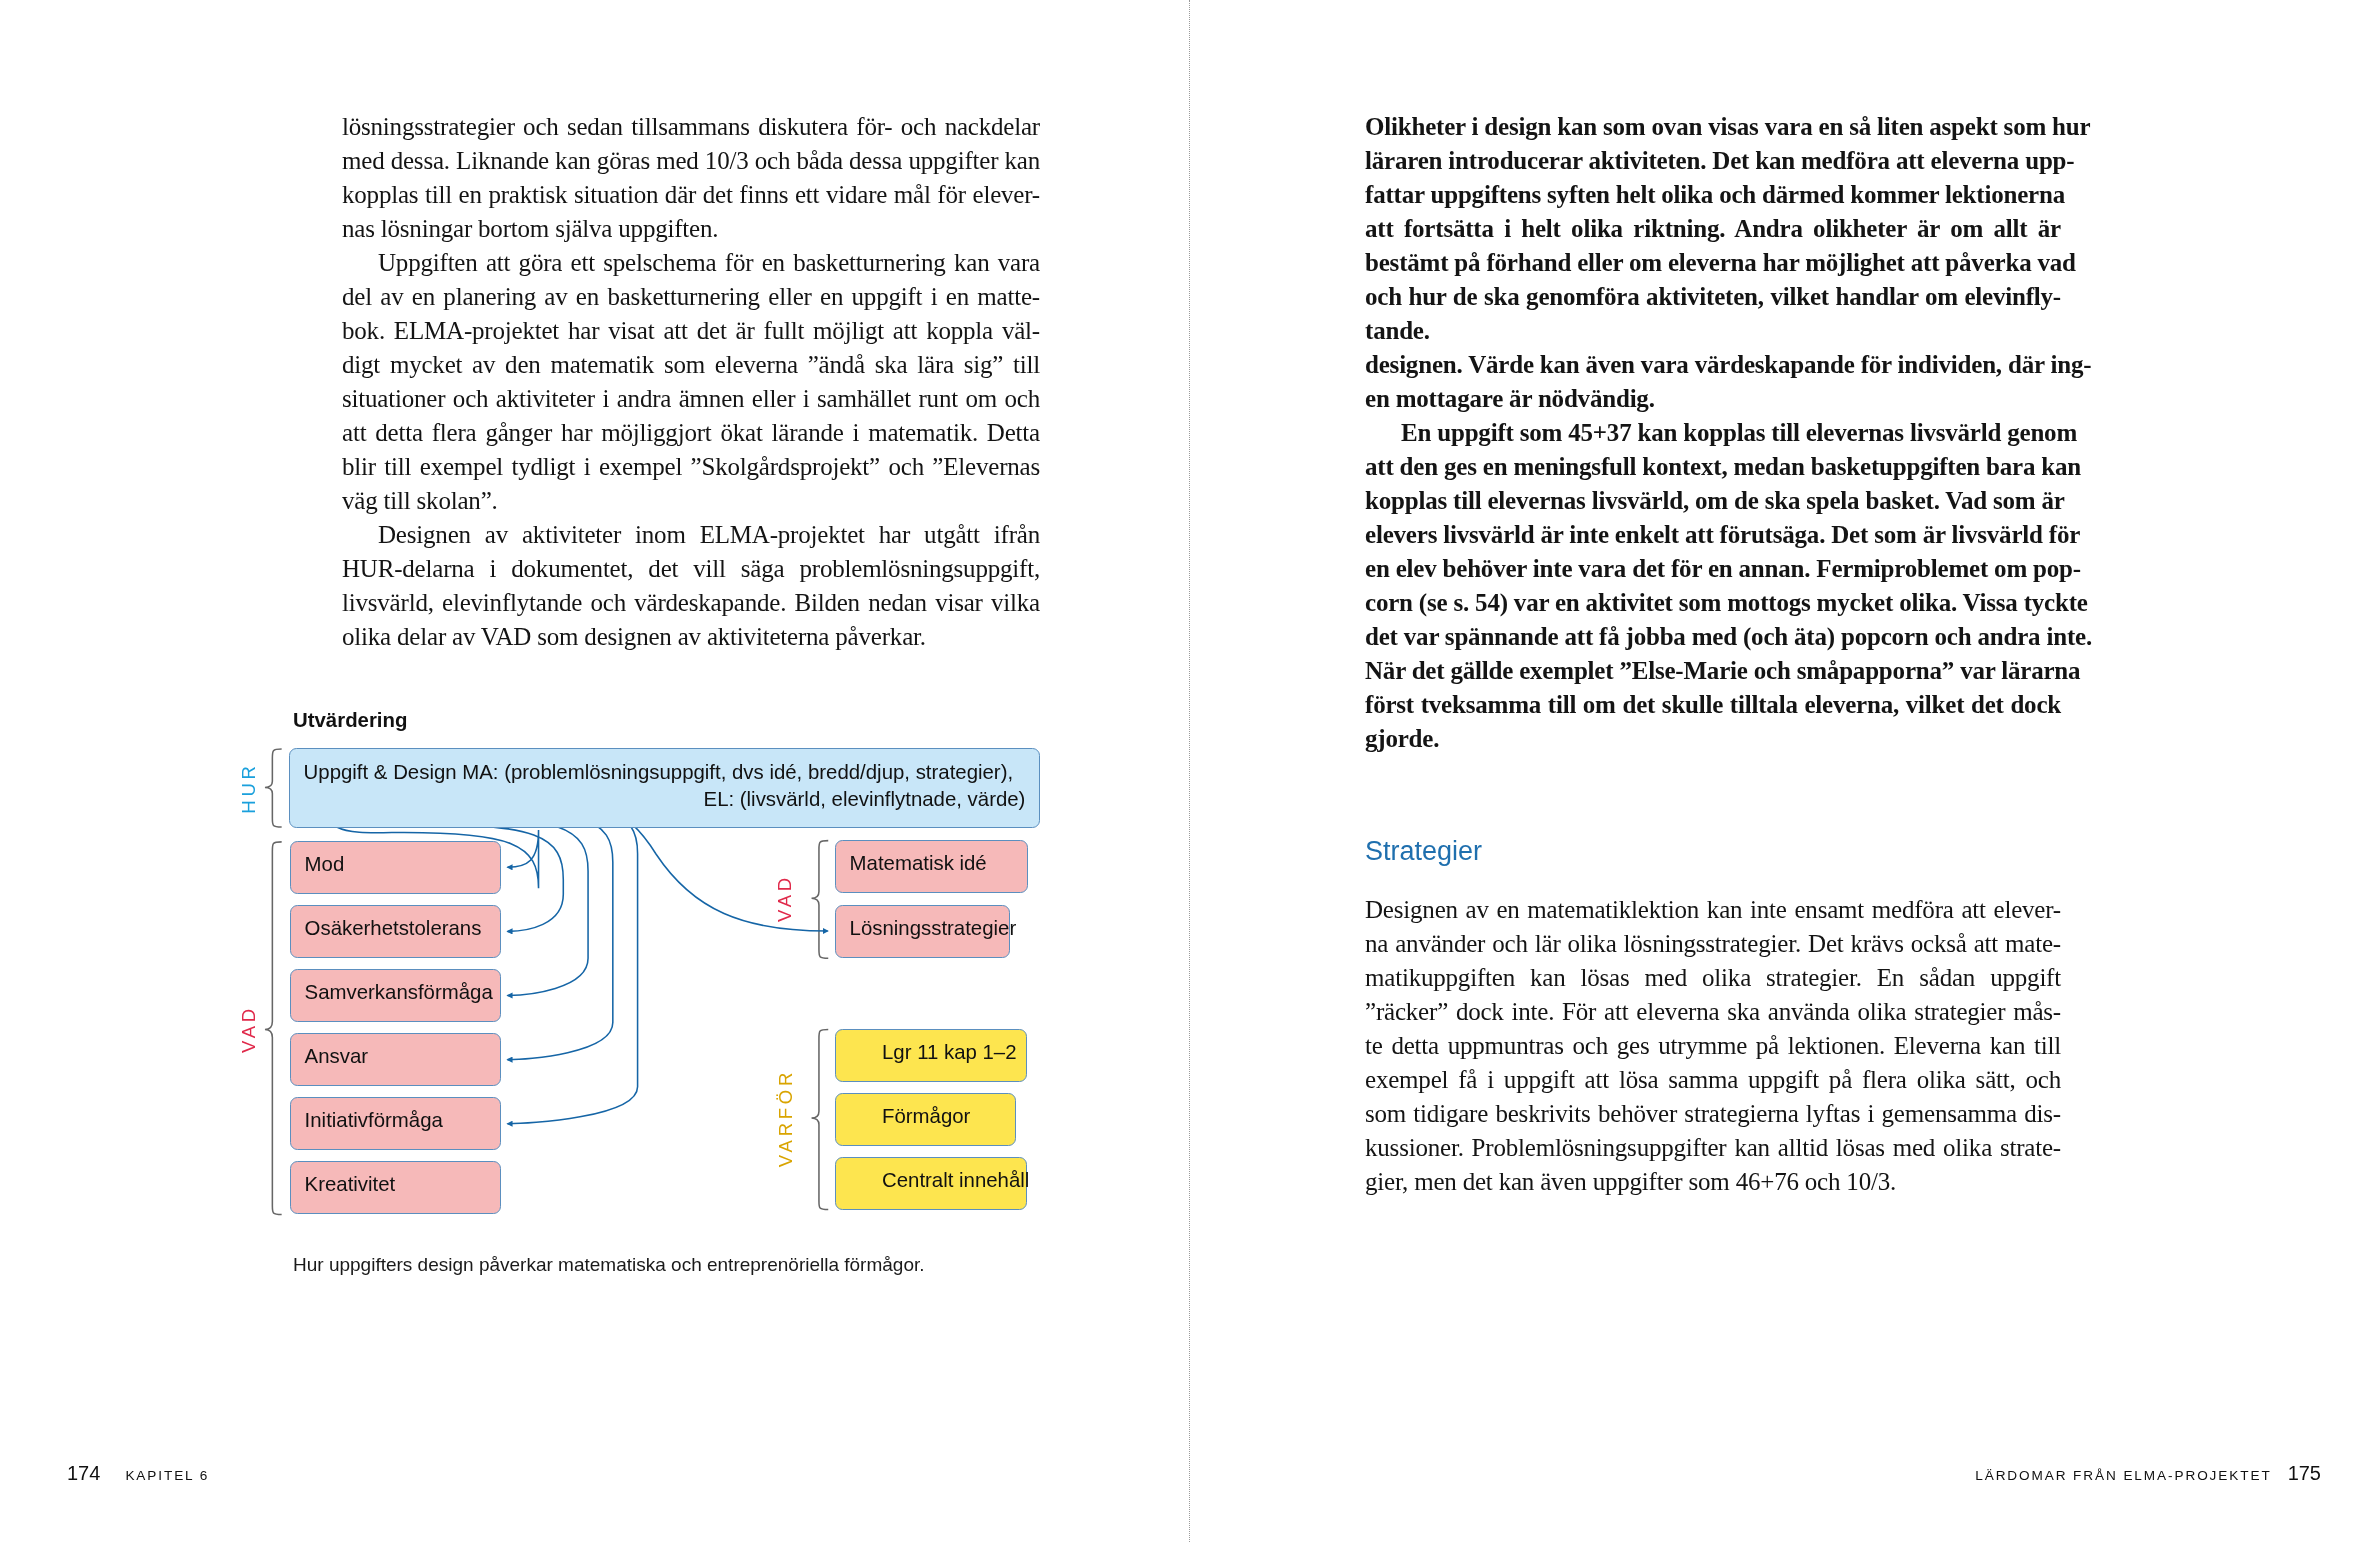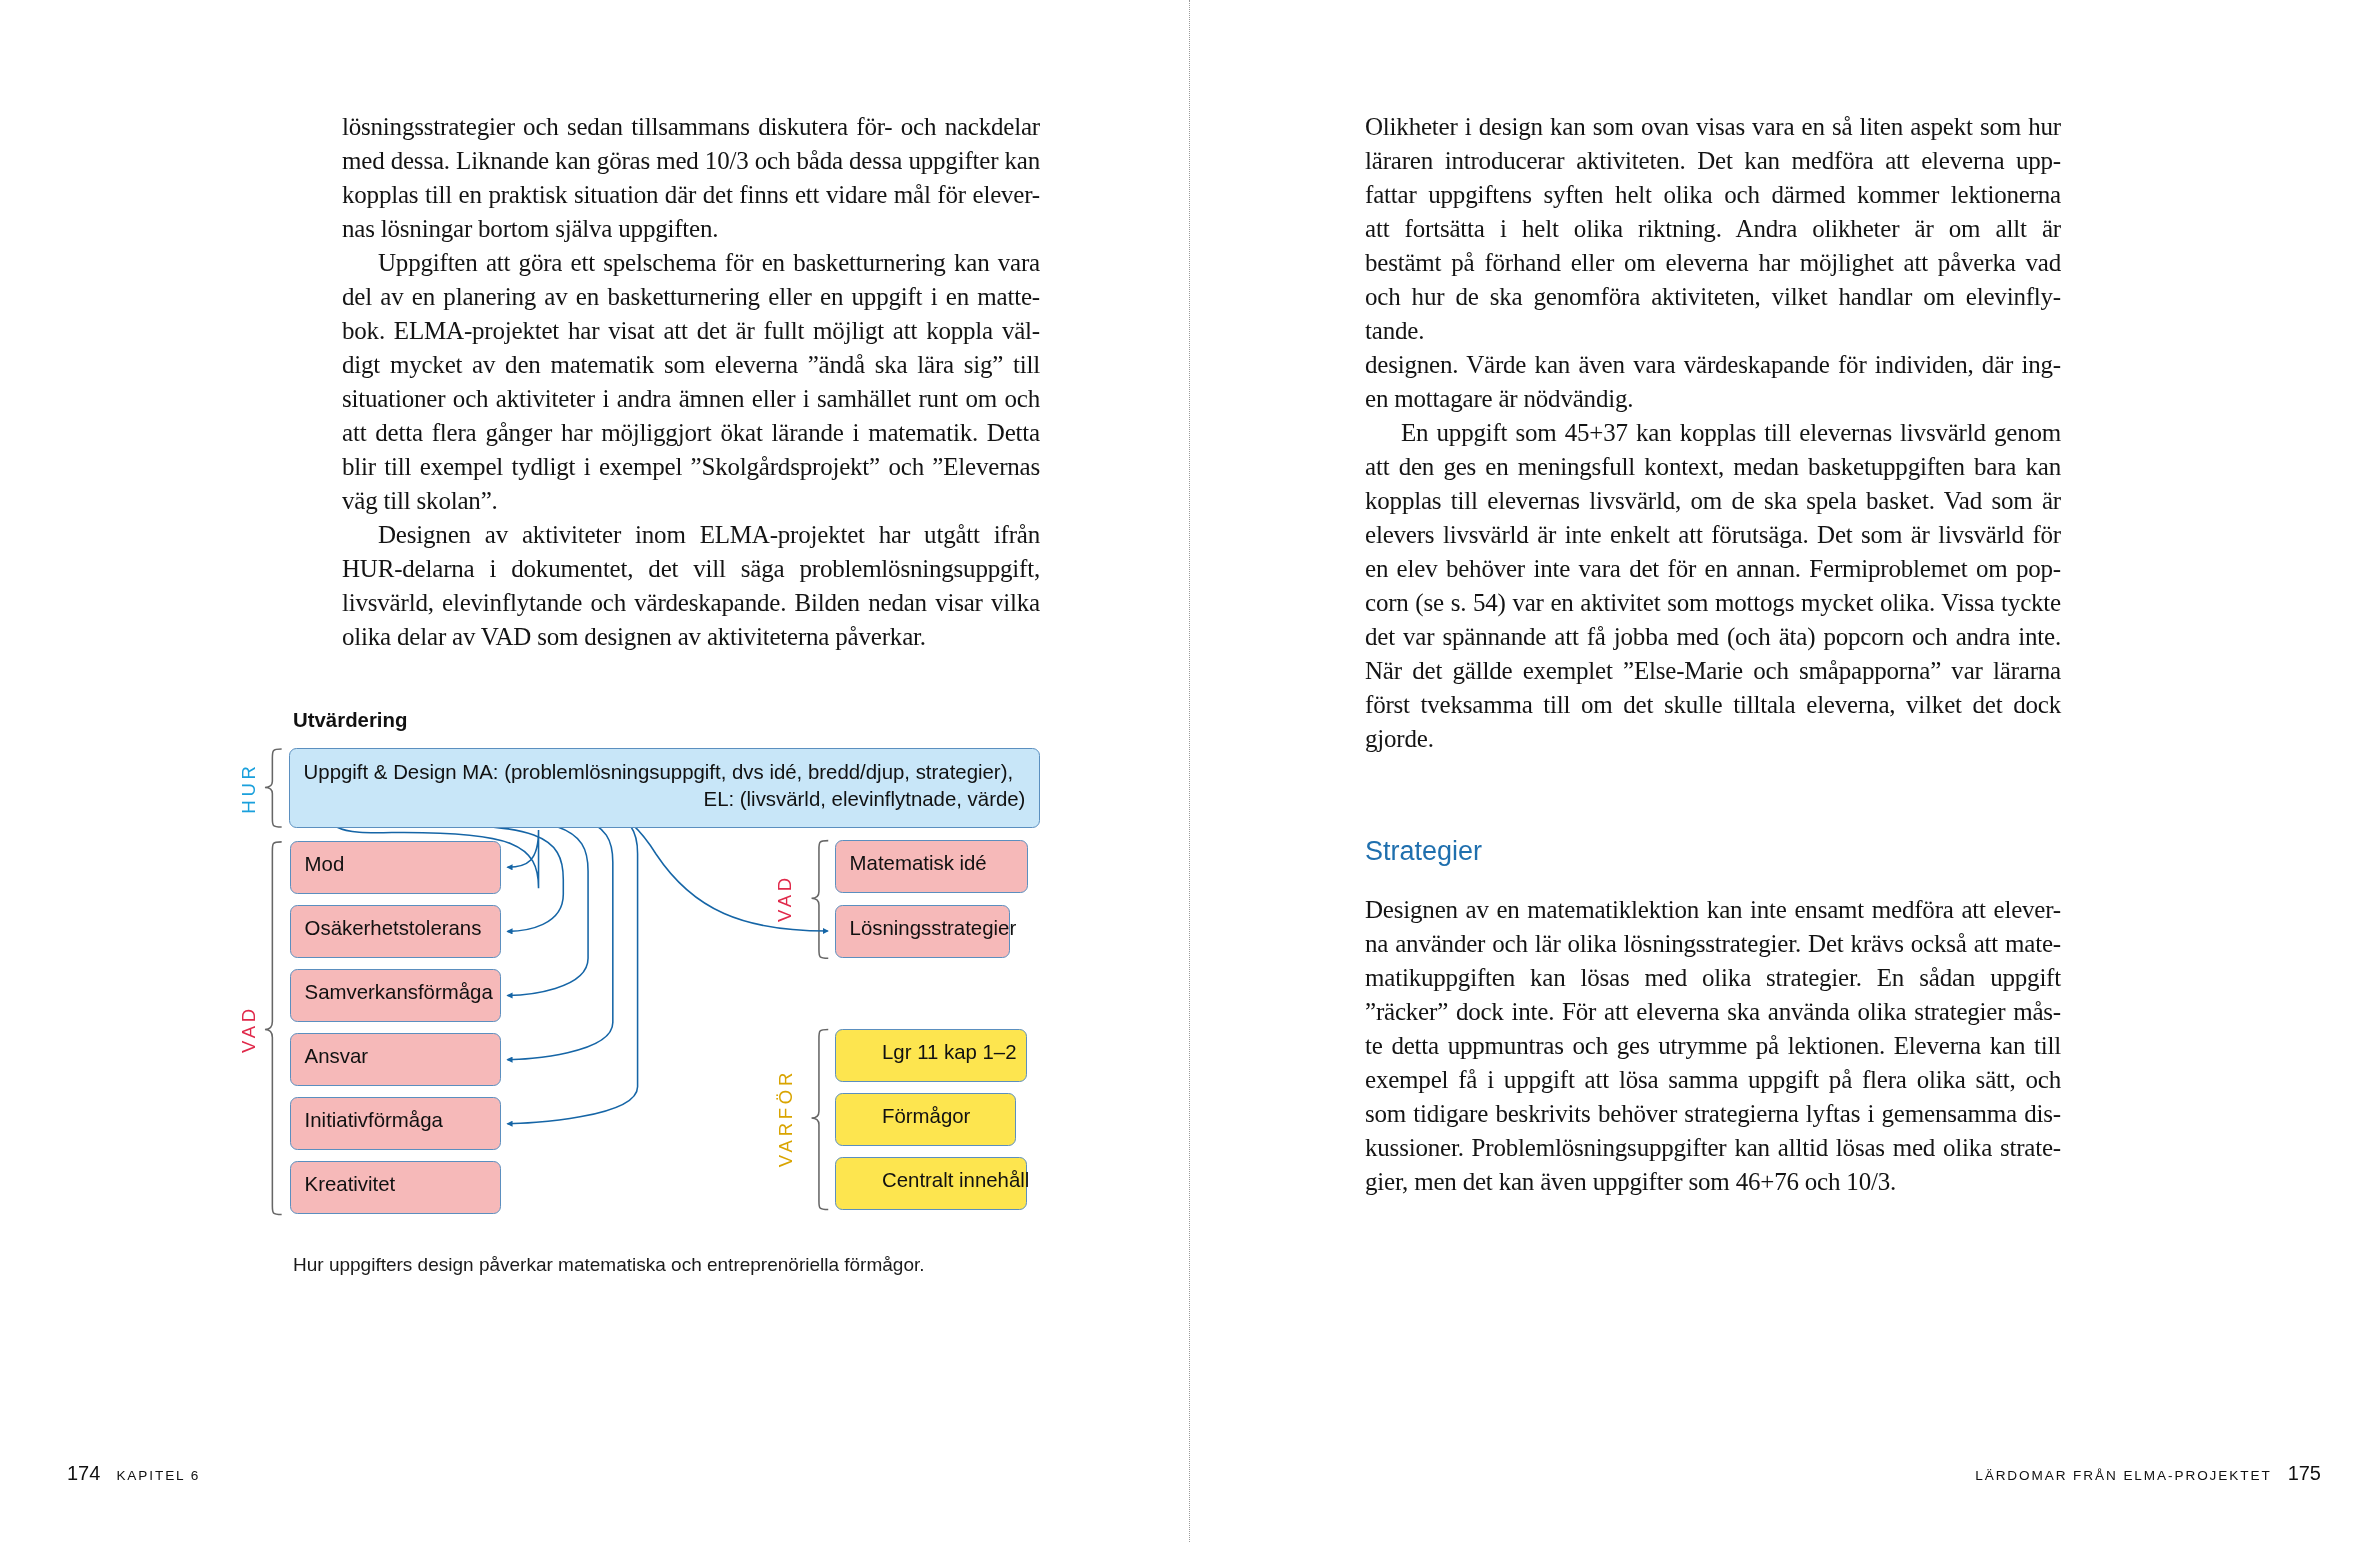--- a/index.html
+++ b/index.html
@@ -13,21 +13,21 @@
     font-size: 25px;
     line-height: 34px;
     color: #141414;
     text-align: justify;
     letter-spacing: -0.2px;
   }
   .body-text .line { display: block; white-space: nowrap; text-align: justify; text-align-last: justify; height: 34px; }
   .body-text .line.last { text-align-last: left; }
   .body-text .line.indent { text-indent: 36px; }
   #left-body { left: 342px; top: 110px; width: 698px; }
-  #right-body-1 { left: 1365px; top: 110px; width: 696px; }
+  #right-body-1 { left: 1365px; top: 110px; width: 696px; font-weight: bold; }
   #right-body-2 { left: 1365px; top: 893px; width: 696px; }
   .section-heading {
     position: absolute; left: 1365px; top: 836px;
     font-family: "Liberation Sans", "DejaVu Sans", sans-serif;
     font-size: 27px; color: #1f6fae; font-weight: normal;
   }
   .sans { font-family: "Liberation Sans", "DejaVu Sans", sans-serif; }
   .diagram-title {
     position: absolute; left: 293px; top: 709px;
     font-size: 20.4px; font-weight: bold; color: #111;
@@ -51,21 +51,21 @@
     font-size: 19px; color: #1a1a1a; white-space: nowrap;
   }
   .folio {
     position: absolute; top: 1462px;
     font-family: "Liberation Sans", "DejaVu Sans", sans-serif;
     color: #111; white-space: nowrap;
   }
   .folio .num { font-size: 20px; font-weight: normal; }
   .folio .run { font-size: 13.6px; letter-spacing: 1.9px; }
   #folio-left { left: 67px; }
-  #folio-left .run { margin-left: 16px; }
+  #folio-left .run { margin-left: 25px; }
   #folio-right { right: 56px; }
   #folio-right .run { margin-right: 16px; }
   svg.overlay { position: absolute; left: 0; top: 0; }
 </style>
 </head>
 <body>
 
 <div class="spread">
 
   <div class="gutter"></div>

